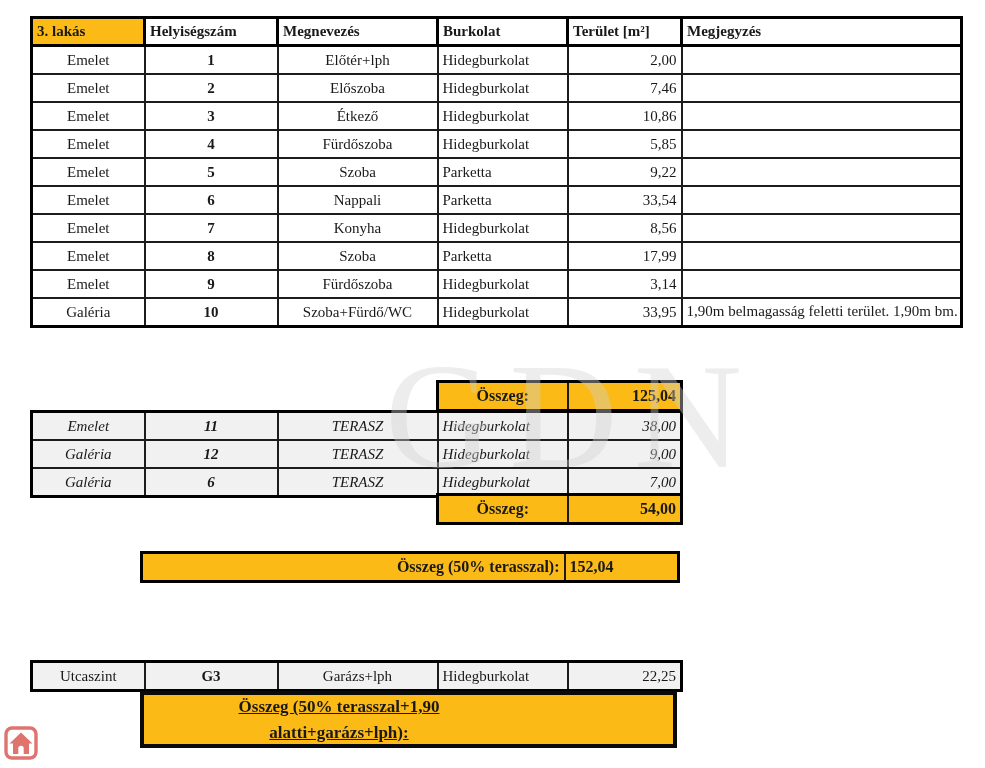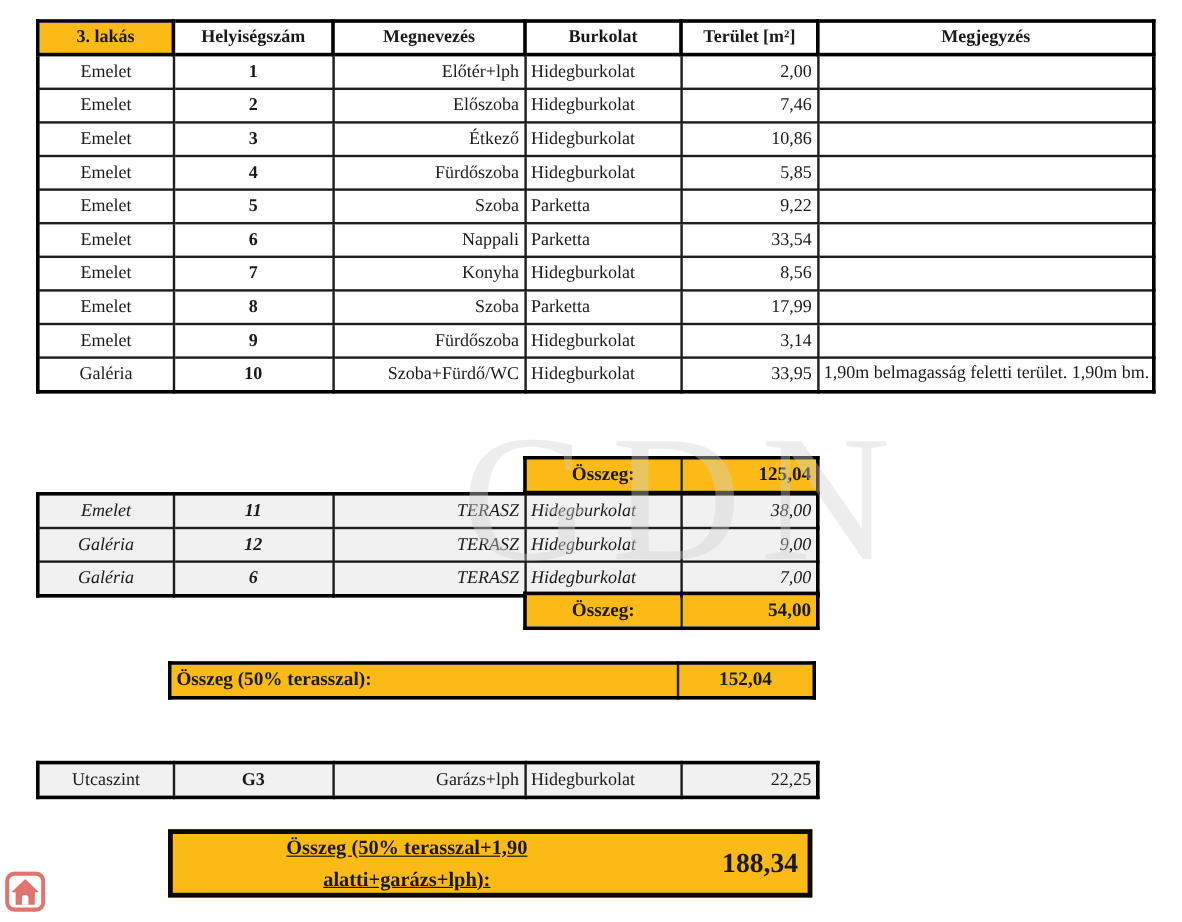--- a/index.html
+++ b/index.html
@@ -14,41 +14,41 @@
     font-family:"Liberation Serif", serif;
   }
   table{border-collapse:collapse;position:absolute;table-layout:fixed;}
   .tbl td,.tbl th{
     border:2px solid var(--bd);
     padding:0 4px;height:26px;font-size:15px;
     overflow:hidden;white-space:nowrap;background:#fff;
   }
   .main{border:3px solid #000;}
   .main th{
-    border:3px solid #000;font-weight:bold;text-align:center;
+    border:3px solid #000;font-weight:bold;text-align:left;
     font-size:15px;height:25px;background:#fff;
   }
   .main th.yellow-cell{background:var(--yellow);}
   .c-level{text-align:center;}
   .c-num{text-align:center;font-weight:bold;}
-  .c-name{text-align:right;}
+  .c-name{text-align:center;}
   .c-floor{text-align:left;}
   .c-area{text-align:right;}
   .c-note{text-align:left;white-space:normal;line-height:1.55;padding:2px 5px;}
   .sub{border:3px solid #000;}
   .sub td{background:var(--subgray);}
   .terrace td{font-style:italic;}
   .strip{border:3px solid #000;}
   .strip td{background:var(--yellow);font-weight:bold;font-size:16px;}
   .sum-label{text-align:center;}
   .sum-value{text-align:right;}
   .totals{border:3px solid #000;}
   .totals td{background:var(--yellow);font-weight:bold;font-size:16px;height:26px;}
-  .t-label{text-align:left;padding-right:6px;margin-top:15px;}
-  .t-value{text-align:center;font-family:Liberation Serif, serif;}
+  .t-label{text-align:right;padding-right:6px;margin-top:15px;}
+  .t-value{text-align:left;font-family:Liberation Serif, serif;}
   .grand{
     position:absolute;left:140px;top:691px;width:537px;height:57px;
     background:var(--yellow);border:4px solid #0a0a0a;box-sizing:border-box;
     display:flex;align-items:center;z-index:2;
   }
   .grand-label{width:390px;font-weight:bold;font-size:17px;text-align:center;line-height:1.5;text-decoration:underline;}
   .grand-label-inner{width:300px;margin:0 auto;}
   .grand-value{flex:1;text-align:right;font-weight:bold;font-size:23px;padding-right:8px;}
   .watermark{
     position:absolute;left:385px;top:330px;z-index:3;pointer-events:none;
@@ -238,21 +238,21 @@
       <col style="width:114px">
     </colgroup>
   <tbody>
     <tr>
       <td class="t-label">Összeg (50% terasszal):</td>
       <td class="t-value">152,04</td>
     </tr>
   </tbody>
 </table>
 
-<table class="tbl sub" style="left:30px;top:634px;width:650px;">
+<table class="tbl sub" style="left:30px;top:660px;width:650px;">
   <colgroup>
     <col style="width:113px">
       <col style="width:133px">
       <col style="width:160px">
     <col style="width:130px">
       <col style="width:114px">
   </colgroup>
   <tbody>
       <tr>
         <td class="c-level">Utcaszint</td>
@@ -261,21 +261,20 @@
         <td class="c-floor">Hidegburkolat</td>
         <td class="c-area">22,25</td>
       </tr>
     </tbody>
 </table>
 
 <div class="grand">
   <div class="grand-label">
     <div class="grand-label-inner">Összeg (50% terasszal+1,90 alatti+garázs+lph):</div>
   </div>
-  <div class="grand-value">188,34</div>
 </div>
 
 <div class="logo">
   <span style="display:inline-flex;">
     <svg width="34" height="34" viewBox="0 0 34 34">
       <rect x="2" y="2" width="30" height="30" rx="6" fill="none" stroke="rgba(211,62,56,0.72)" stroke-width="3.4"></rect>
       <path d="M17 6.5 L5.5 17.5 H9 V28 H25 V17.5 H28.5 Z" fill="rgba(211,62,56,0.72)"></path>
       <path d="M14.3 28 V22.5 a2.7 2.7 0 0 1 5.4 0 V28 Z" fill="#ffffff"></path>
     </svg>
   </span>

